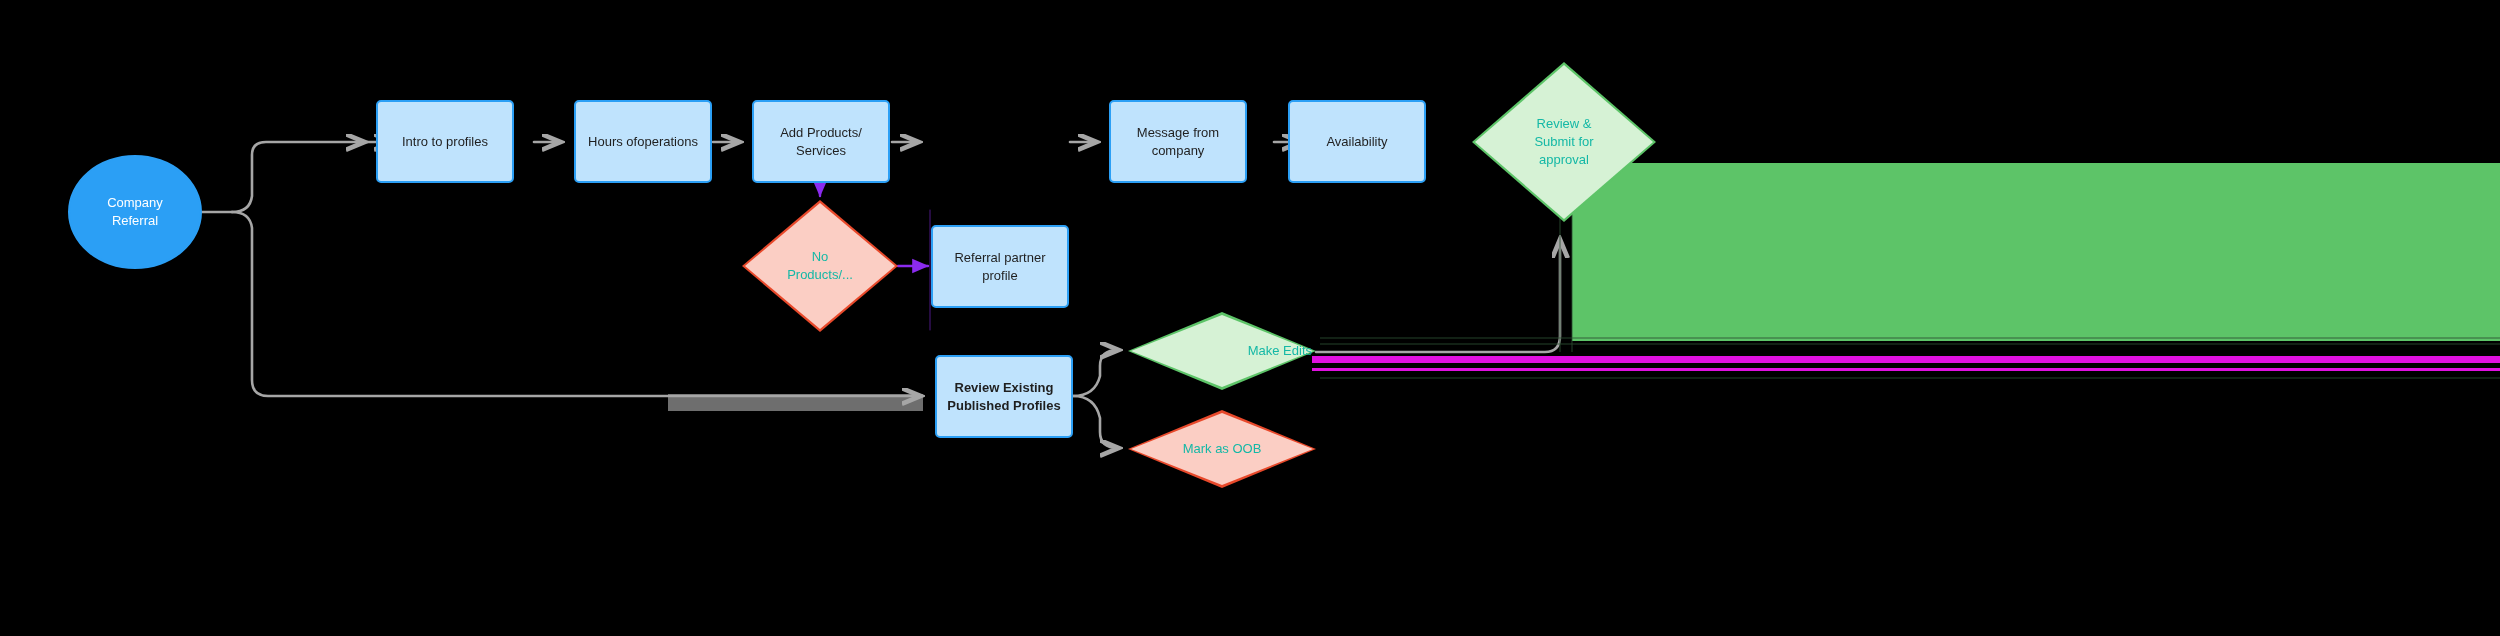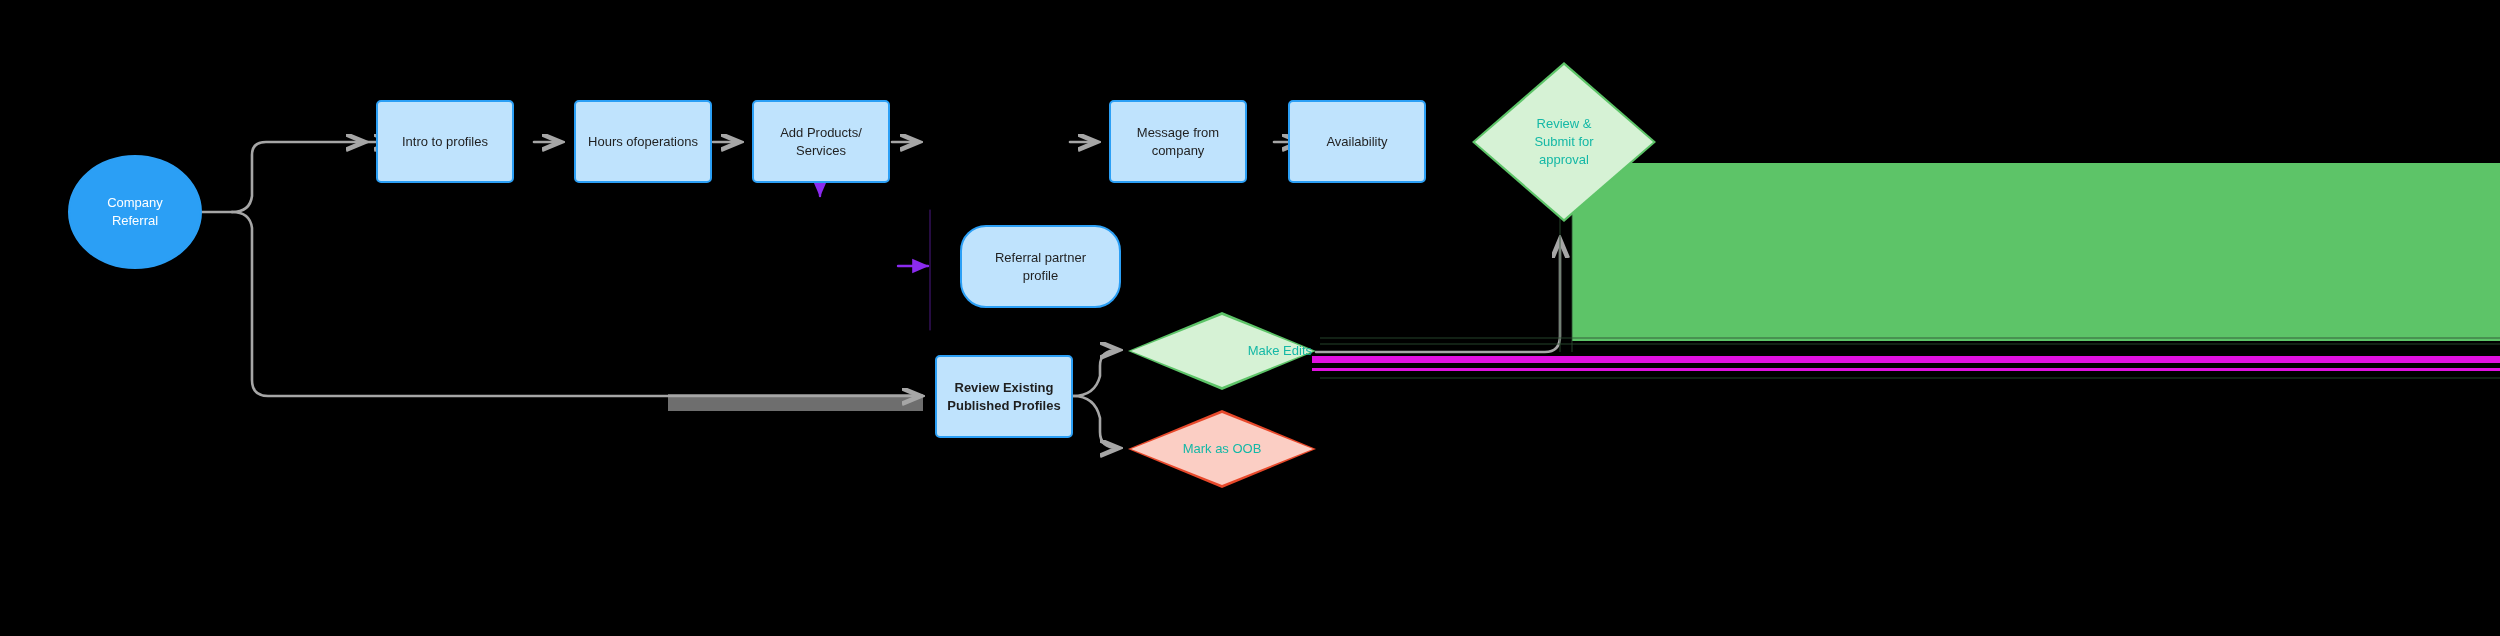--- a/index.html
+++ b/index.html
@@ -163,22 +163,28 @@
   </div>
 
   <div class="node diamond dia-green" style="left:1472px;top:62px;width:184px;height:160px;flex-direction:column;">
     <span class="dia-shape"></span>
     <span class="dia-inner"></span>
     <span class="dia-label">Review &amp;</span>
     <span class="dia-label">Submit for</span>
     <span class="dia-label">approval</span>
   </div>
 
-
-  <div class="node rect" style="left:960px;top:225px;width:161px;height:83px;flex-direction:column;border-radius:26px;">
+  <div class="node diamond dia-red" style="left:742px;top:200px;width:156px;height:132px;flex-direction:column;">
+    <span class="dia-shape"></span>
+    <span class="dia-inner"></span>
+    <span class="dia-label">No</span>
+    <span class="dia-label">Products/...</span>
+  </div>
+
+  <div class="node rect" style="left:931px;top:225px;width:138px;height:83px;flex-direction:column;">
     <span>Referral partner</span>
     <span>profile</span>
   </div>
 
   <div class="node rect" style="left:935px;top:355px;width:138px;height:83px;flex-direction:column;font-weight:bold;">
     <span>Review Existing</span>
     <span>Published Profiles</span>
   </div>
 
   <div class="node diamond dia-green" style="left:1128px;top:312px;width:188px;height:78px;flex-direction:column;align-items:flex-end;">

